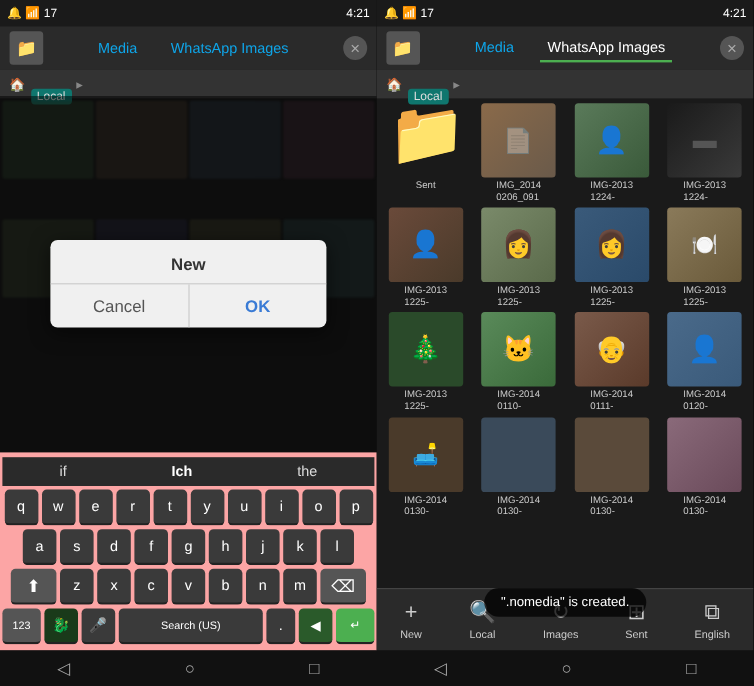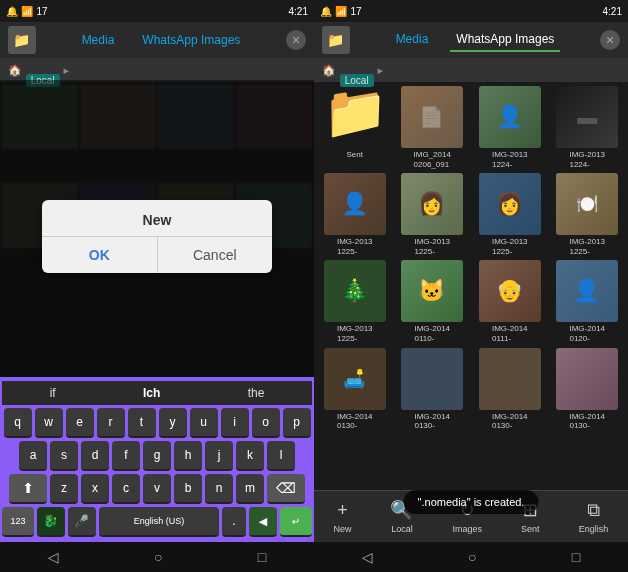--- a/index.html
+++ b/index.html
@@ -171,21 +171,21 @@
     .dialog-btn.ok {
       color: #3a7bd5;
       font-weight: bold;
     }
 
     
     .keyboard {
       position: absolute;
       bottom: 30px;
       left: 0; right: 0;
-      background: #8b5cf6;
+      background: #fca5a5;
       padding: 4px 2px 2px;
     }
     .key-suggestions {
       display: flex;
       justify-content: space-around;
       padding: 3px 4px;
       background: #2a2a2a;
       margin-bottom: 3px;
     }
     .key-suggest {
@@ -426,25 +426,25 @@
     <div class="bg-thumb"></div>
     <div class="bg-thumb"></div>
     <div class="bg-thumb"></div>
     <div class="bg-thumb"></div>
   </div>
 
   <div class="dialog-overlay">
     <div class="dialog">
       <div class="dialog-title">New</div>
       <div class="dialog-buttons">
+        <div class="dialog-btn">
+          <span>Cancel</span>
+        </div>
         <div class="dialog-btn ok">
           <span>OK</span>
-        </div>
-        <div class="dialog-btn">
-          <span>Cancel</span>
         </div>
       </div>
     </div>
   </div>
 
   <div class="keyboard">
     <div class="key-suggestions">
       <span class="key-suggest">if</span>
       <span class="key-suggest bold">Ich</span>
       <span class="key-suggest">the</span>
@@ -480,21 +480,21 @@
       <div class="key">v</div>
       <div class="key">b</div>
       <div class="key">n</div>
       <div class="key">m</div>
       <div class="key special backspace" style="font-size:14px;">⌫</div>
     </div>
     <div class="key-row">
       <div class="key special numbers" style="max-width:36px;font-size:9px;">123</div>
       <div class="key" style="max-width:28px;background:#1a3a1a;">🐉</div>
       <div class="key" style="max-width:28px;">🎤</div>
-      <div class="key space" style="font-size:9px;">English (US)</div>
+      <div class="key space" style="font-size:9px;">Search (US)</div>
       <div class="key" style="max-width:24px;">.</div>
       <div class="key" style="max-width:28px;background:#2a5a2a;font-size:11px;">◀</div>
       <div class="key enter" style="max-width:38px;font-size:10px;">↵</div>
     </div>
   </div>
 
   <div class="bottom-nav-left">
     <span class="nav-btn">◁</span>
     <span class="nav-btn">○</span>
     <span class="nav-btn">□</span>

